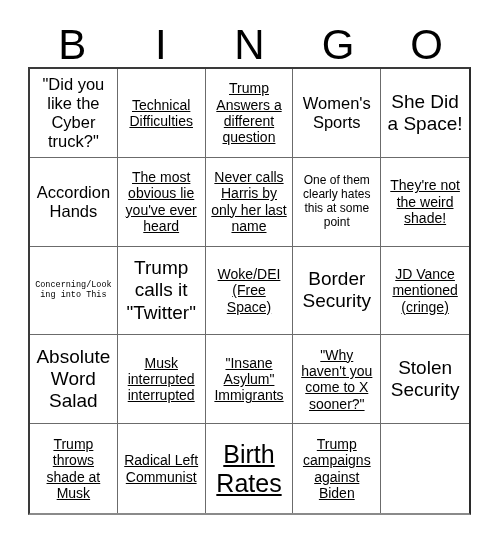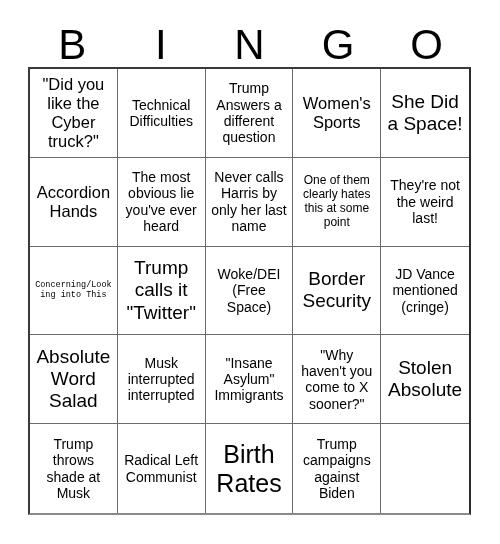--- a/index.html
+++ b/index.html
@@ -73,24 +73,24 @@
   .bingo-cell:nth-child(n+21) { border-bottom: none; }
   .cell-text {
     display: block;
     width: 100%;
     line-height: 1.12;
     word-wrap: break-word;
   }
   
   .sz-xs  { font-size: 8.5px;  line-height: 1.18; font-family: Liberation Mono, monospace; }
   .sz-sm  { font-size: 12px;   line-height: 1.16; }
-  .sz-md  { font-size: 14px;   line-height: 1.16; }
+  .sz-md  { font-size: 14px;   line-height: 1.16; text-decoration: underline; }
   .sz-lg  { font-size: 16.5px; line-height: 1.15; }
   .sz-xl  { font-size: 19px;   line-height: 1.16; }
-  .sz-xxl { font-size: 25px;   line-height: 1.14; }
+  .sz-xxl { font-size: 25px;   line-height: 1.14; text-decoration: underline; }
 </style>
 </head>
 <body>
 
 <div id="card">
 
   <div id="bingo-header">
     <div class="header-letter">B</div>
     <div class="header-letter">I</div>
     <div class="header-letter">N</div>
@@ -120,21 +120,21 @@
       <div class="bingo-cell">
         <span class="cell-text sz-md">The most obvious lie you've ever heard</span>
       </div>
       <div class="bingo-cell">
         <span class="cell-text sz-md">Never calls Harris by only her last name</span>
       </div>
       <div class="bingo-cell">
         <span class="cell-text sz-sm">One of them clearly hates this at some point</span>
       </div>
       <div class="bingo-cell">
-        <span class="cell-text sz-md">They're not the weird last!</span>
+        <span class="cell-text sz-md">They're not the weird shade!</span>
       </div>
       <div class="bingo-cell">
         <span class="cell-text sz-xs">Concerning/Looking into This</span>
       </div>
       <div class="bingo-cell">
         <span class="cell-text sz-xl">Trump calls it "Twitter"</span>
       </div>
       <div class="bingo-cell">
         <span class="cell-text sz-md">Woke/DEI (Free Space)</span>
       </div>
@@ -150,21 +150,21 @@
       <div class="bingo-cell">
         <span class="cell-text sz-md">Musk interrupted interrupted</span>
       </div>
       <div class="bingo-cell">
         <span class="cell-text sz-md">"Insane Asylum" Immigrants</span>
       </div>
       <div class="bingo-cell">
         <span class="cell-text sz-md">"Why haven't you come to X sooner?"</span>
       </div>
       <div class="bingo-cell">
-        <span class="cell-text sz-xl">Stolen Absolute</span>
+        <span class="cell-text sz-xl">Stolen Security</span>
       </div>
       <div class="bingo-cell">
         <span class="cell-text sz-md">Trump throws shade at Musk</span>
       </div>
       <div class="bingo-cell">
         <span class="cell-text sz-md">Radical Left Communist</span>
       </div>
       <div class="bingo-cell">
         <span class="cell-text sz-xxl">Birth Rates</span>
       </div>

